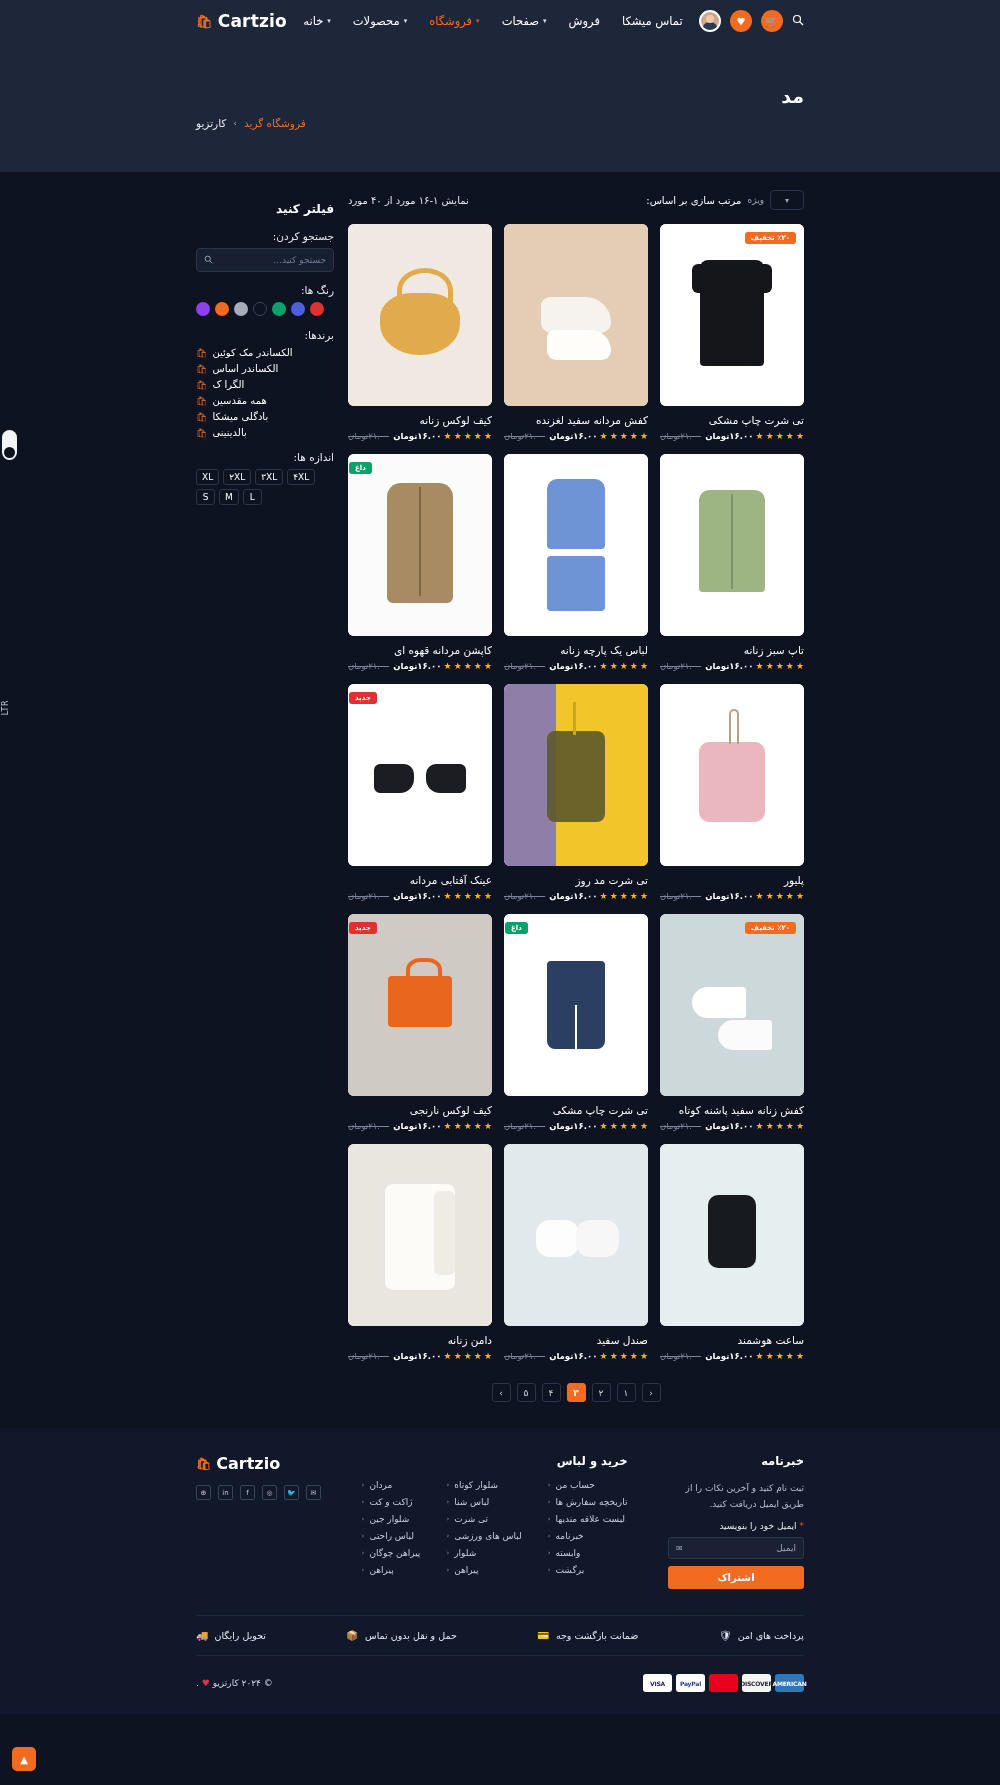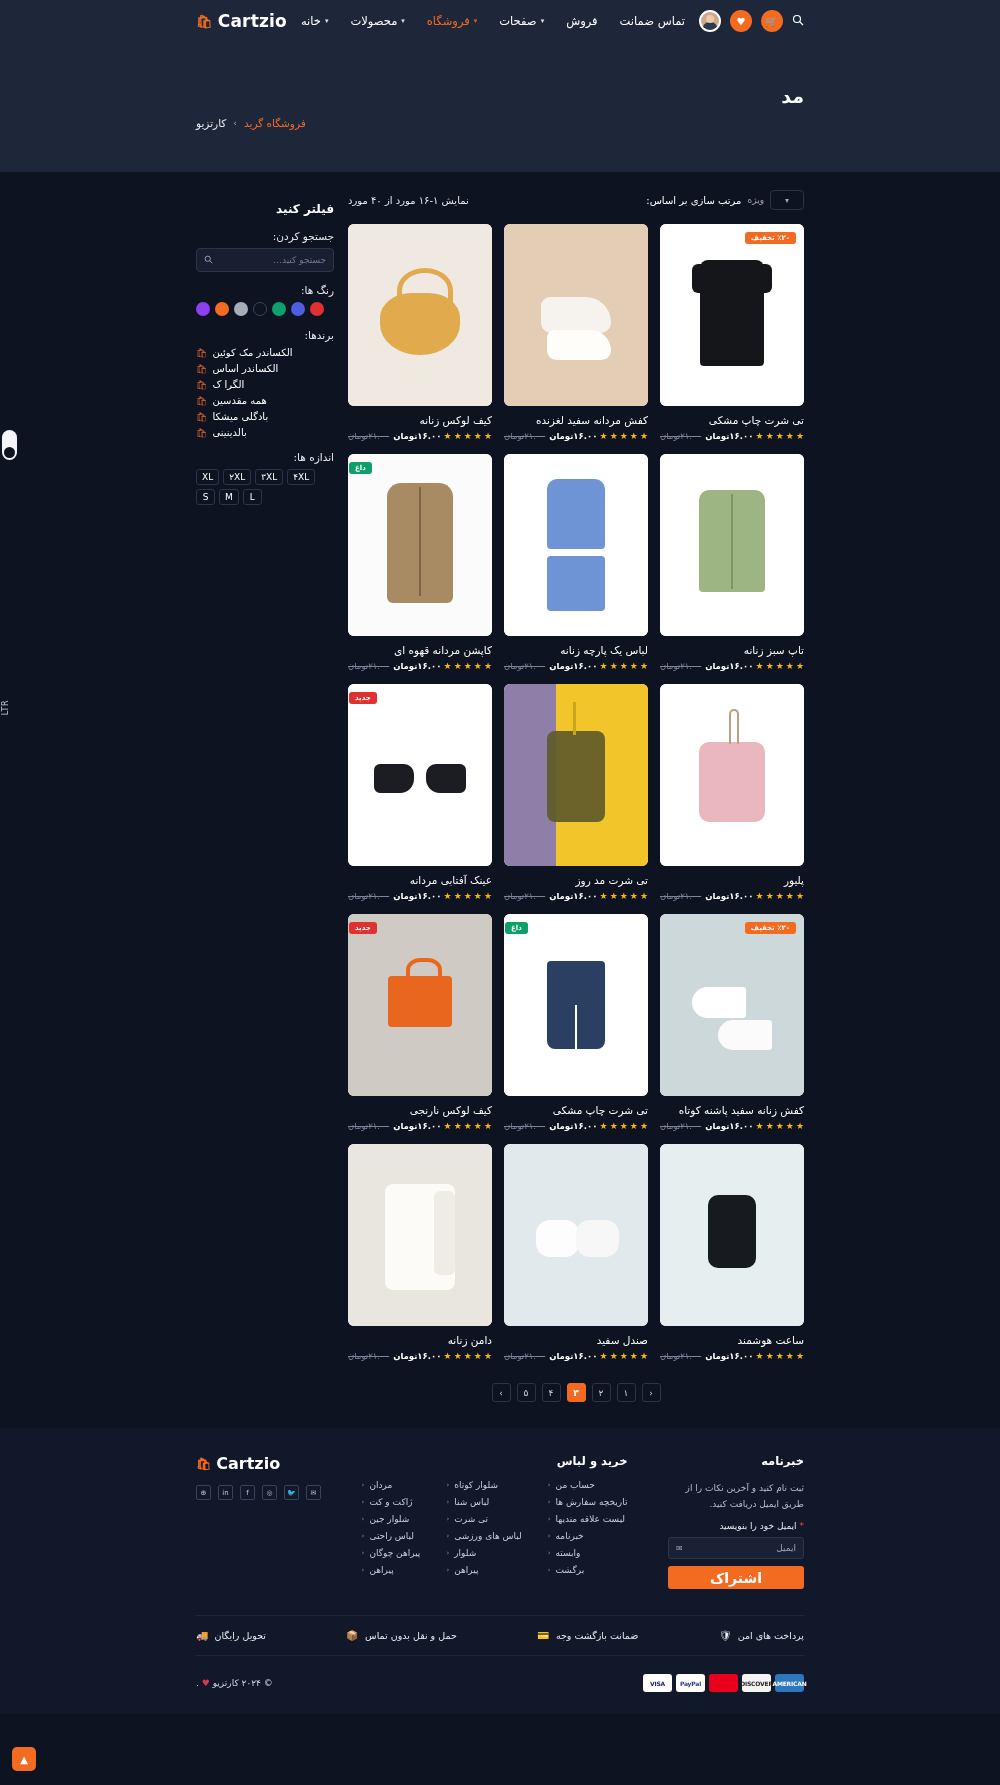--- a/index.html
+++ b/index.html
@@ -187,21 +187,21 @@
   .f-list { display: flex; flex-direction: column; gap: 7px; }
   .f-link { font-size: 9px; color: #c7cdda; display: flex; align-items: center; justify-content: flex-end; gap: 5px; cursor: pointer; white-space: nowrap; }
   .f-link .ch { font-size: 7px; color: #8b93a6; }
   .news-text { font-size: 9px; line-height: 1.8; color: #b6bdcb; text-align: right; margin-bottom: 9px; }
   .news-lab { font-size: 9px; color: #e4e8ef; margin-bottom: 6px; text-align: right; }
   .news-lab .req { color: #f0463a; }
   .mailrow { height: 22px; background: #1a2134; border: 1px solid #2b3449; border-radius: 3px; display: flex; align-items: center; justify-content: flex-end; gap: 5px; padding: 0 7px; margin-bottom: 7px; }
   .mailrow input { background: transparent; border: 0; outline: none; color: #fff; font-size: 9px; text-align: right; width: 100%; font-family: inherit; }
   .mailrow input::placeholder { color: #9aa3b5; }
   .mailrow .m-ic { font-size: 8px; color: #9aa3b5; }
-  .sub-btn { width: 100%; height: 23px; background: #f26b21; border: 0; border-radius: 3px; color: #fff; font-size: 14px; font-weight: bold; font-family: inherit; cursor: pointer; }
+  .sub-btn { width: 100%; height: 23px; background: #f26b21; border: 0; border-radius: 3px; color: #fff; font-size: 10px; font-weight: bold; font-family: inherit; cursor: pointer; }
 
   .feature-bar { display: flex; justify-content: space-between; border-top: 1px solid #1f273b; border-bottom: 1px solid #1f273b; margin-top: 26px; padding: 14px 0; }
   .feat { display: flex; align-items: center; gap: 6px; font-size: 9.5px; color: #e6e9ef; }
   .feat .fi { font-size: 10px; }
   .copy-bar { display: flex; justify-content: space-between; align-items: center; padding: 18px 0 22px; }
   .copy { font-size: 9px; color: #cfd5e0; }
   .copy .heart { color: #e0344a; }
   .cards-row { display: flex; gap: 4px; direction: ltr; }
   .pc { width: 29px; height: 18px; border-radius: 3px; display: flex; align-items: center; justify-content: center; font-size: 6px; font-weight: bold; letter-spacing: -.2px; }
 
@@ -227,21 +227,21 @@
     <div class="circ orange">🛒</div>
     <div class="search-ic">
       <svg width="12" height="12" viewBox="0 0 24 24" fill="none" stroke="#ffffff" stroke-width="2.4">
           <circle cx="10" cy="10" r="7"></circle>
           <line x1="15.5" y1="15.5" x2="22" y2="22"></line>
         </svg>
     </div>
   </div>
   <div class="navlinks">
     <div class="nav-item">
-        <span>تماس ضمانت</span>
+        <span>تماس میشکا</span>
       </div>
     <div class="nav-item">
         <span>فروش</span>
       </div>
     <div class="nav-item">
         <span class="caret">▾</span>
         <span>صفحات</span>
       </div>
     <div class="nav-item active">
         <span class="caret">▾</span>

